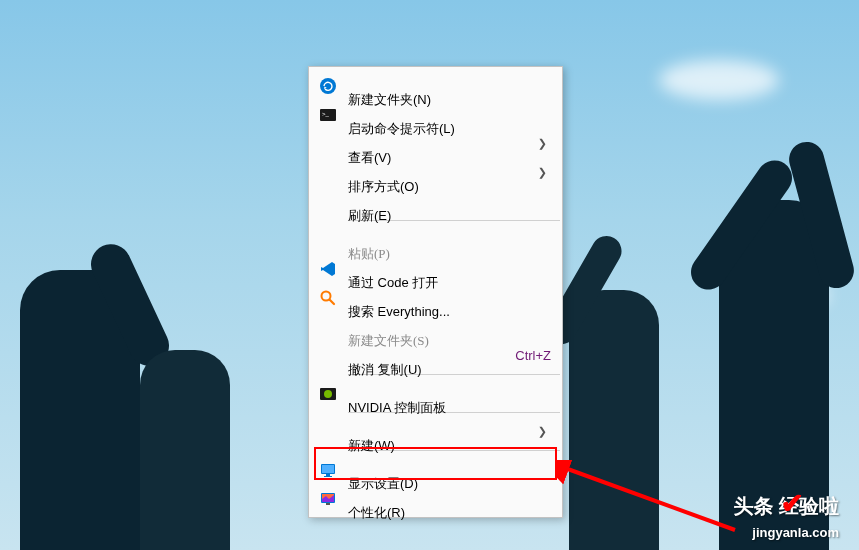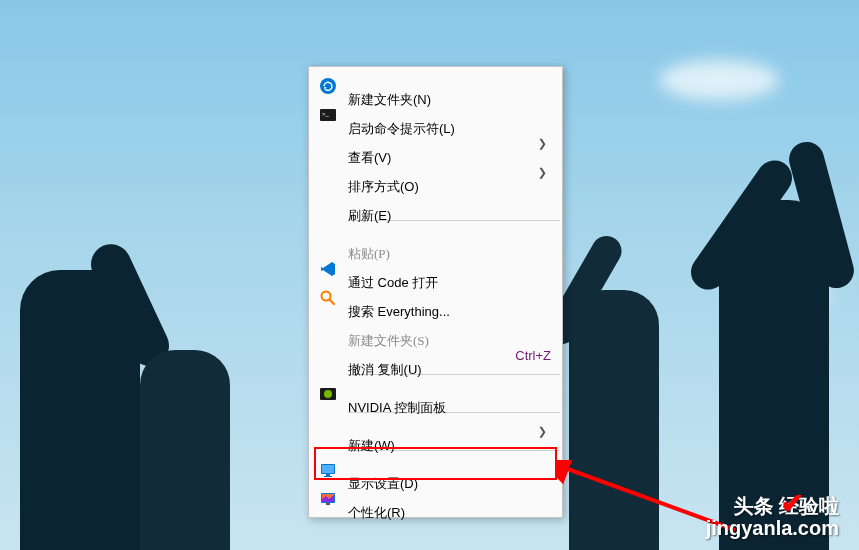--- a/index.html
+++ b/index.html
@@ -90,21 +90,21 @@
     }
     .arrow-svg {
       position: absolute;
       pointer-events: none;
     }
     .watermark {
       position: absolute;
       right: 20px;
       bottom: 10px;
       color: #fff;
-      font-size: 20px;
+      font-size: 13px;
       font-weight: bold;
       text-shadow: 1px 1px 2px rgba(0,0,0,0.5);
     }
     .watermark2 {
       position: absolute;
       right: 20px;
       bottom: 30px;
       color: #fff;
       font-size: 20px;
       font-weight: bold;

